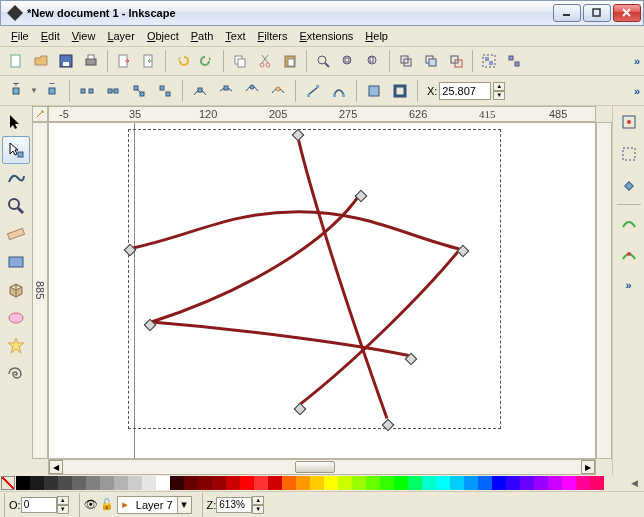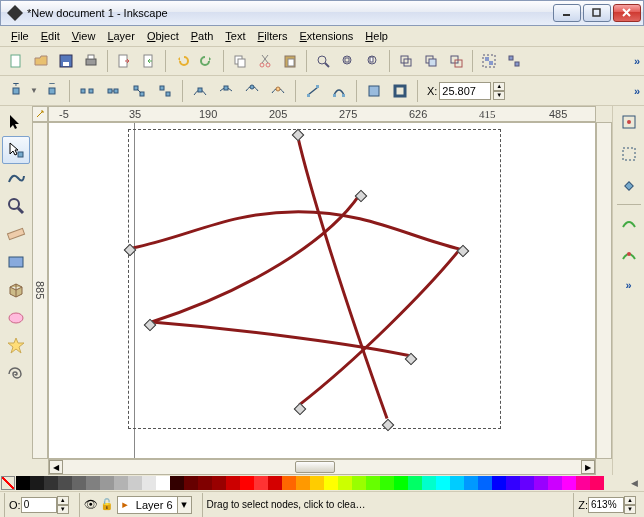--- a/index.html
+++ b/index.html
@@ -1,19 +1,19 @@
 <!DOCTYPE html>
 <html><head>
 <meta charset="utf-8">
 <style>
 * { box-sizing: border-box; margin: 0; padding: 0; font-family: "Segoe UI", Tahoma, sans-serif; font-size: 11px; }
 body { background: #ece9d8; width: 644px; height: 517px; overflow: hidden; position: relative; }
 .titlebar { height: 26px; background: linear-gradient(#fdfdfe,#e8ecf4 45%,#d7dff0 46%,#e8eef9); border: 1px solid #8a9bb8; display: flex; align-items: center; padding: 0 2px; }
 .titlebar .app-icon { width: 16px; height: 16px; margin: 0 4px; background: #333; clip-path: polygon(50% 0,100% 50%,50% 100%,0 50%); }
-.titlebar .title-text { flex: 1; color: #000; }
+.titlebar .title-text { flex: 1; color: #000; font-weight: bold; }
 .titlebar .winbtn { width: 28px; height: 18px; border: 1px solid #6b7f9e; border-radius: 3px; margin-left: 2px; display: flex; align-items: center; justify-content: center; background: linear-gradient(#f6f9fe,#cdd9ee); }
 .titlebar .winbtn.close { background: linear-gradient(#f7a3a3,#e35b55 45%,#cf3a32 46%,#e0645d); border-color: #9a2e27; color: #fff; }
 .menubar { height: 20px; display: flex; align-items: center; padding: 0 6px; gap: 2px; }
 .menubar span { padding: 1px 5px; cursor: default; }
 .menubar span u { text-decoration: underline; }
 .toolbar { height: 30px; border-top: 1px solid #cfcab5; border-bottom: 1px solid #cfcab5; display: flex; align-items: center; padding: 0 4px; gap: 1px; position: relative; }
 .tbtn { width: 24px; height: 24px; display: flex; align-items: center; justify-content: center; border: 1px solid transparent; border-radius: 2px; }
 .sep { width: 1px; height: 22px; background: #b9b5a0; margin: 0 3px; }
 .overflow { position: absolute; right: 4px; color: #1a4fa0; font-weight: bold; }
 .toolbar2 { height: 30px; border-bottom: 1px solid #cfcab5; display: flex; align-items: center; padding: 0 4px; gap: 2px; position: relative; }
@@ -382,21 +382,21 @@
 
   <div class="canvas-wrap">
     <div class="ruler-corner">
         <svg width="10" height="10">
           <path d="M2 8 L8 2 M6 2h2v2" stroke="#b80" fill="none"></path>
         </svg>
       </div>
     <div class="ruler-h" id="rulerH">
         <span style="left: 10px;">-5</span>
         <span style="left: 80px;">35</span>
-        <span style="left: 150px;">190</span>
+        <span style="left: 150px;">120</span>
         <span style="left: 220px;">205</span>
         <span style="left: 290px;">275</span>
         <span style="left: 360px;">626</span>
         <span style="left: 430px; font-family: Liberation Serif, serif;">415</span>
         <span style="left: 500px;">485</span>
       </div>
     <div class="ruler-v">
         <span>885</span>
       </div>
     <div class="canvas">
@@ -517,25 +517,24 @@
     <div class="spinner-btns">
         <div>▲</div>
         <div>▼</div>
       </div>
   </div>
   <div class="status-seg" style="gap:3px">
     <span>👁</span>
     <span>🔓</span>
     <div class="layer-combo">
       <span style="color:#c60">▸</span>
-        <span>Layer 6</span>
+        <span>Layer 7</span>
       <div class="dd">▾</div>
     </div>
   </div>
-  <div class="status-seg" style="flex:1;overflow:hidden;white-space:nowrap">Drag to select nodes, click to clea…</div>
   <div class="status-seg">
     <span>Z:</span>
     <input value="613%" style="">
     <div class="spinner-btns">
         <div>▲</div>
         <div>▼</div>
       </div>
   </div>
 </div>
 

